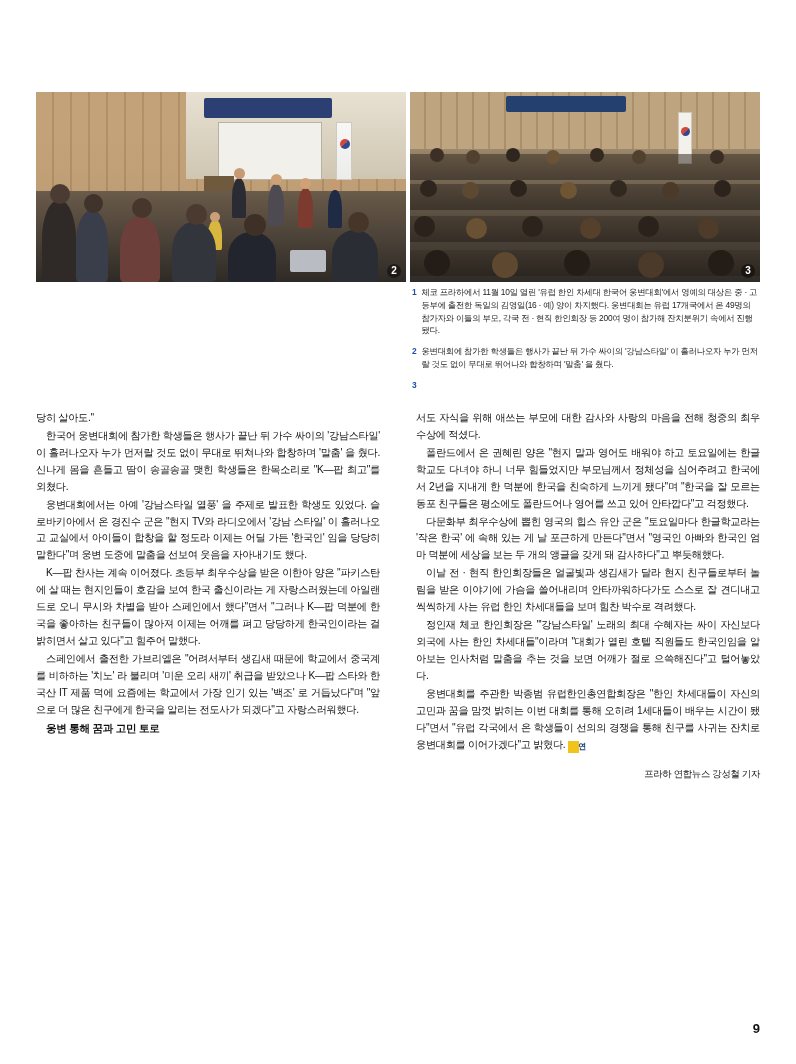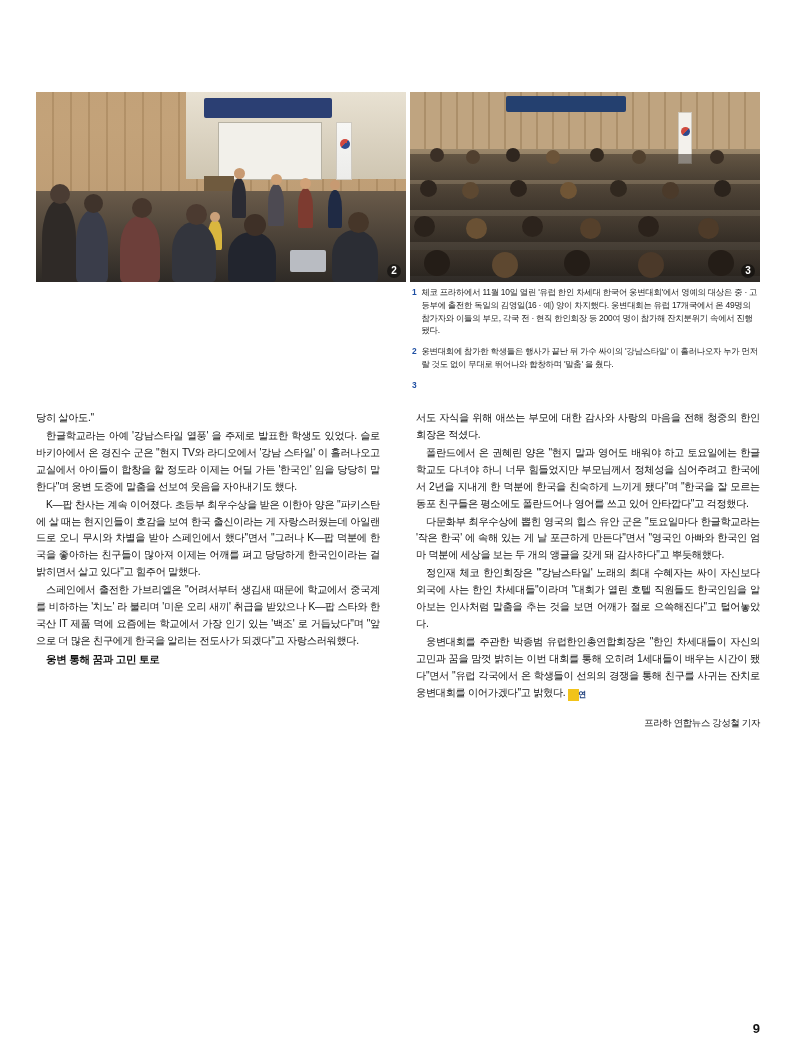--- a/index.html
+++ b/index.html
@@ -302,30 +302,32 @@
     </div>
     <div class="caption">
       <span class="num">3</span>
     </div>
   </div>
 
   <div class="columns">
 
     <div class="col">
       <p class="noindent">당히 살아도."</p>
-      <p>한글학교라는 아예 '강남스타일 열풍' 을 주제로 발표한 학생도 있었다. 슬로바키아에서 온 경진수 군은 "현지 TV와 라디오에서 '강남 스타일' 이 흘러나오고 교실에서 아이들이 합창을 할 정도라 이제는 어딜 가든 '한국인' 임을 당당히 말한다"며 웅변 도중에 말춤을 선보여 웃음을 자아내기도 했다.</p>
+      <p>한국어 웅변대회에 참가한 학생들은 행사가 끝난 뒤 가수 싸이의 '강남스타일' 이 흘러나오자 누가 먼저랄 것도 없이 무대로 뛰쳐나와 합창하며 '말춤' 을 췄다. 신나게 몸을 흔들고 땀이 송골송골 맺힌 학생들은 한목소리로 "K―팝 최고"를 외쳤다.</p>
+      <p>웅변대회에서는 아예 '강남스타일 열풍' 을 주제로 발표한 학생도 있었다. 슬로바키아에서 온 경진수 군은 "현지 TV와 라디오에서 '강남 스타일' 이 흘러나오고 교실에서 아이들이 합창을 할 정도라 이제는 어딜 가든 '한국인' 임을 당당히 말한다"며 웅변 도중에 말춤을 선보여 웃음을 자아내기도 했다.</p>
       <p>K―팝 찬사는 계속 이어졌다. 초등부 최우수상을 받은 이한아 양은 "파키스탄에 살 때는 현지인들이 호감을 보여 한국 출신이라는 게 자랑스러웠는데 아일랜드로 오니 무시와 차별을 받아 스페인에서 했다"면서 "그러나 K―팝 덕분에 한국을 좋아하는 친구들이 많아져 이제는 어깨를 펴고 당당하게 한국인이라는 걸 밝히면서 살고 있다"고 힘주어 말했다.</p>
       <p>스페인에서 출전한 가브리엘은 "어려서부터 생김새 때문에 학교에서 중국계를 비하하는 '치노' 라 불리며 '미운 오리 새끼' 취급을 받았으나 K―팝 스타와 한국산 IT 제품 덕에 요즘에는 학교에서 가장 인기 있는 '백조' 로 거듭났다"며 "앞으로 더 많은 친구에게 한국을 알리는 전도사가 되겠다"고 자랑스러워했다.</p>
       <p class="subhead">웅변 통해 꿈과 고민 토로</p>
     </div>
 
     <div class="col">
-      <p class="noindent">서도 자식을 위해 애쓰는 부모에 대한 감사와 사랑의 마음을 전해 청중의 한인회장은 적셨다.</p>
+      <p class="noindent">서도 자식을 위해 애쓰는 부모에 대한 감사와 사랑의 마음을 전해 청중의 최우수상에 적셨다.</p>
       <p>폴란드에서 온 권혜린 양은 "현지 말과 영어도 배워야 하고 토요일에는 한글학교도 다녀야 하니 너무 힘들었지만 부모님께서 정체성을 심어주려고 한국에서 2년을 지내게 한 덕분에 한국을 친숙하게 느끼게 됐다"며 "한국을 잘 모르는 동포 친구들은 평소에도 폴란드어나 영어를 쓰고 있어 안타깝다"고 걱정했다.</p>
       <p>다문화부 최우수상에 뽑힌 영국의 힙스 유안 군은 "토요일마다 한글학교라는 '작은 한국' 에 속해 있는 게 날 포근하게 만든다"면서 "영국인 아빠와 한국인 엄마 덕분에 세상을 보는 두 개의 앵글을 갖게 돼 감사하다"고 뿌듯해했다.</p>
+      <p>이날 전 · 현직 한인회장들은 얼굴빛과 생김새가 달라 현지 친구들로부터 놀림을 받은 이야기에 가슴을 쓸어내리며 안타까워하다가도 스스로 잘 견디내고 씩씩하게 사는 유럽 한인 차세대들을 보며 힘찬 박수로 격려했다.</p>
       <p>정인재 체코 한인회장은 "'강남스타일' 노래의 최대 수혜자는 싸이 자신보다 외국에 사는 한인 차세대들"이라며 "대회가 열린 호텔 직원들도 한국인임을 알아보는 인사처럼 말춤을 추는 것을 보면 어깨가 절로 으쓱해진다"고 털어놓았다.</p>
       <p><span>웅변대회를 주관한 박종범 유럽한인총연합회장은 "한인 차세대들이 자신의 고민과 꿈을 맘껏 밝히는 이번 대회를 통해 오히려 1세대들이 배우는 시간이 됐다"면서 "유럽 각국에서 온 학생들이 선의의 경쟁을 통해 친구를 사귀는 잔치로 웅변대회를 이어가겠다"고 밝혔다.</span><span class="endmark">연</span></p>
       <div class="byline">프라하 연합뉴스 강성철 기자</div>
     </div>
   </div>
 
   <div class="page-number">9</div>
 </div>
 
 </body></html>

